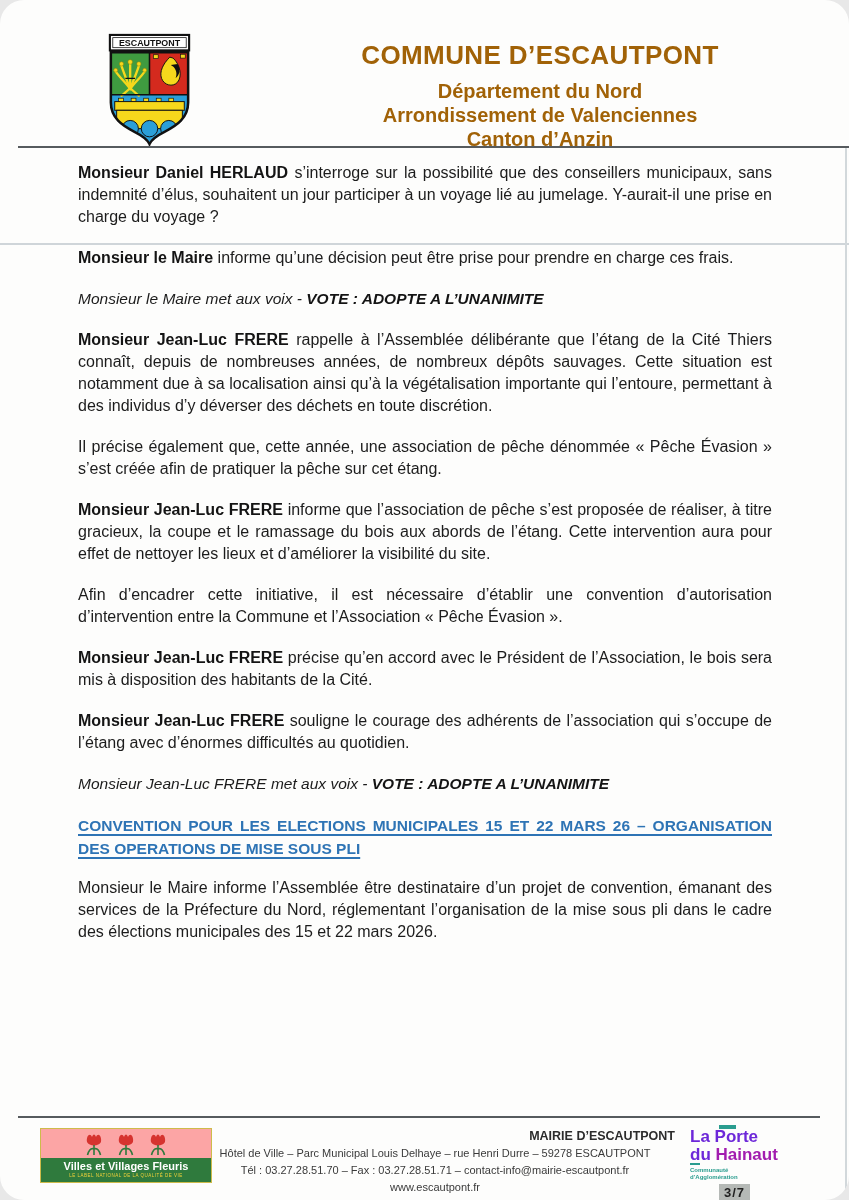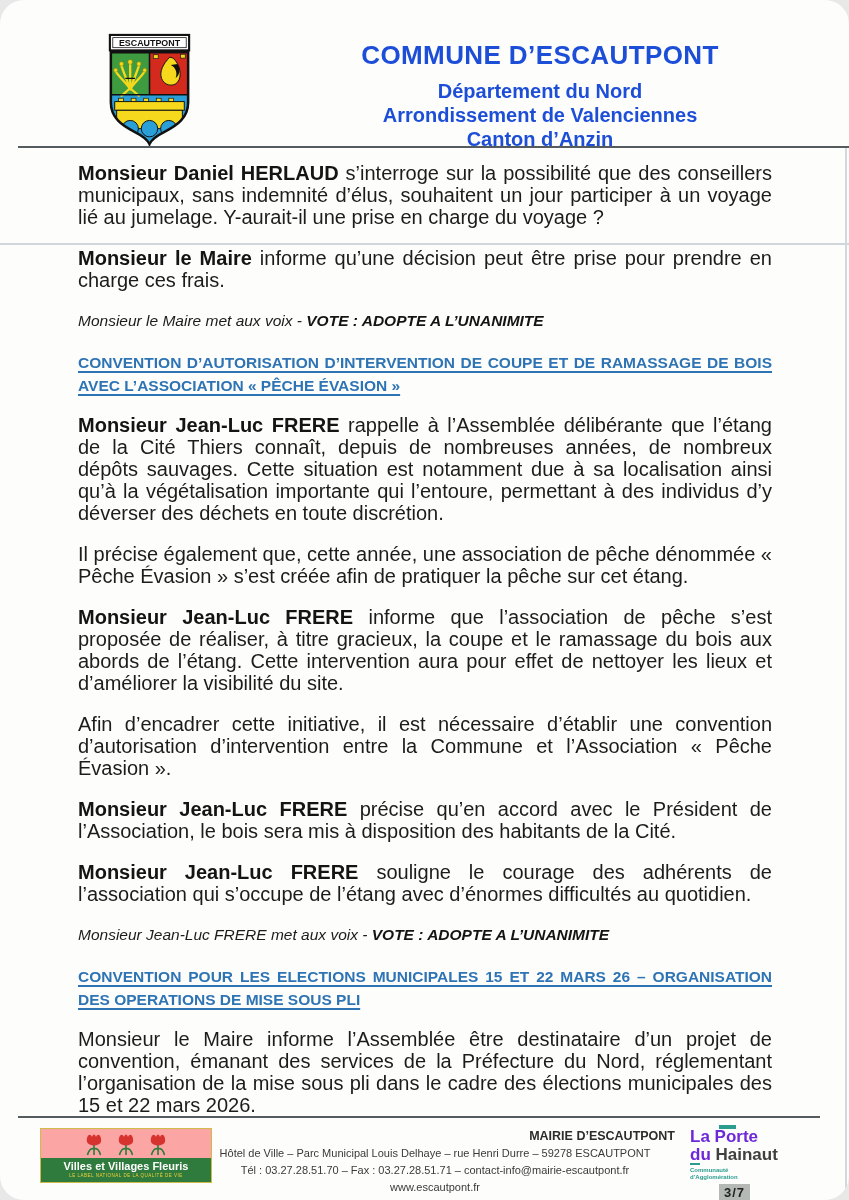--- a/index.html
+++ b/index.html
@@ -4,49 +4,49 @@
 <style>
   * { margin:0; padding:0; box-sizing:border-box; }
   html,body { background:#e8e8e8; }
   .page {
     position:relative; width:849px; height:1200px; margin:0 auto;
     background:#fdfdfc; overflow:hidden;
     font-family:"Liberation Sans", sans-serif; color:#1c1c1c;border-radius:24px;
   }
   
   .crest { position:absolute; left:100px; top:33px; width:99px; height:114px; }
-  .title-block { position:absolute; left:290px; top:40px; width:500px; text-align:center; color:#1d4ed8; }
+  .title-block { position:absolute; left:290px; top:40px; width:500px; text-align:center; color:#a16207; }
   .title-block .main { font-size:26px; font-weight:bold; letter-spacing:0.4px; margin-bottom:8px; }
   .title-block .sub  { font-size:20px; font-weight:bold; line-height:24px; }
   .header-rule { position:absolute; left:18px; top:146px; width:831px; height:2px; background:#565b5e; }
   .faint-rule  { position:absolute; left:0;  top:243px; width:849px; height:1.5px; background:#cfd5d9; }
   .edge-line   { position:absolute; left:845px; top:148px; width:1.5px; height:1052px; background:#d2d8db; }
   
   .content { position:absolute; left:78px; top:162px; width:694px; }
-  .para { font-size:20px; line-height:22px; text-align:justify; margin-bottom:19px; }
+  .para { font-size:16px; line-height:22px; text-align:justify; margin-bottom:19px; }
   .para b, .vote b { font-weight:bold; color:#141414; }
   .vote { font-size:15.5px; line-height:22px; margin-bottom:19px;font-style:italic; }
   .doc-heading {
     font-size:15.5px; line-height:23px; font-weight:bold; text-align:justify;
     color:#2e74b5; text-decoration:underline; text-decoration-thickness:1.5px;
     text-underline-offset:3px; margin-bottom:17px;
   }
   
   .footer-rule { position:absolute; left:18px; top:1116px; width:802px; height:2px; background:#565b5e; }
   .fleuris { position:absolute; left:40px; top:1128px; width:172px; height:55px; background:#fca5a5; border:1px solid #cdbb4a; }
   .fleuris .flowers { display:block; margin:2px auto 0; }
   .fleuris .band { position:absolute; left:0; bottom:0; width:100%; height:24px; background:#2f7a3d; text-align:center; padding-top:3px; }
   .fleuris .band .lbl { color:#ffffff; font-size:11px; font-weight:bold; line-height:11px; display:block; }
   .fleuris .band .slogan { color:#f2d23a; font-size:4.5px; letter-spacing:0.5px; line-height:7px; display:block; }
   .mairie { position:absolute; left:195px; top:1128px; width:480px; text-align:center; color:#3a3a3a; }
   .mairie .t  { font-size:12.5px; font-weight:bold; color:#2c2c2c; line-height:17px;text-align:right; }
   .mairie .l  { font-size:11px; line-height:17px; }
   .porte { position:absolute; left:690px; top:1128px; width:130px; font-weight:bold; font-size:17px; line-height:18px; }
   .porte .orange { color:#6d28d9; }
-  .porte .teal   { color:#404040; }
+  .porte .teal   { color:#a21caf; }
   .porte .macron  { position:absolute; top:-3px; left:29px; width:17px; height:3.5px; background:#2a9d8f; }
   .porte .sub { position:relative; margin-top:3px; font-size:6px; line-height:7px; font-weight:bold; color:#2a9d8f; }
   .porte .sub-dash { position:absolute; top:-4px; left:0; width:10px; height:2px; background:#2a9d8f; }
   .page-num { position:absolute; left:719px; top:1184px; background:#b5b9b6; color:#222;
               font-size:13px; font-weight:bold; padding:1px 5px 3px; letter-spacing:1px; }
 </style>
 </head>
 <body>
 
 <div class="page">
@@ -121,21 +121,20 @@
   <div class="edge-line"></div>
 
   <div class="content">
 
     <p class="para"><b>Monsieur Daniel HERLAUD</b><span> s’interroge sur la possibilité que des conseillers municipaux, sans indemnité d’élus, souhaitent un jour participer à un voyage lié au jumelage. Y-aurait-il une prise en charge du voyage ?</span></p>
 
     <p class="para"><b>Monsieur le Maire</b><span> informe qu’une décision peut être prise pour prendre en charge ces frais.</span></p>
 
     <p class="vote"><span>Monsieur le Maire met aux voix - </span><b>VOTE : ADOPTE A L’UNANIMITE</b></p>
 
-    <p class="doc-heading">CONVENTION D’AUTORISATION D’INTERVENTION DE COUPE ET DE RAMASSAGE DE BOIS AVEC L’ASSOCIATION « PÊCHE ÉVASION »</p>
 
     <p class="para"><b>Monsieur Jean-Luc FRERE</b><span> rappelle à l’Assemblée délibérante que l’étang de la Cité Thiers connaît, depuis de nombreuses années, de nombreux dépôts sauvages. Cette situation est notamment due à sa localisation ainsi qu’à la végétalisation importante qui l’entoure, permettant à des individus d’y déverser des déchets en toute discrétion.</span></p>
 
 
     <p class="para">Il précise également que, cette année, une association de pêche dénommée « Pêche Évasion » s’est créée afin de pratiquer la pêche sur cet étang.</p>
 
     <p class="para"><b>Monsieur Jean-Luc FRERE</b><span> informe que l’association de pêche s’est proposée de réaliser, à titre gracieux, la coupe et le ramassage du bois aux abords de l’étang. Cette intervention aura pour effet de nettoyer les lieux et d’améliorer la visibilité du site.</span></p>
 
     <p class="para">Afin d’encadrer cette initiative, il est nécessaire d’établir une convention d’autorisation d’intervention entre la Commune et l’Association « Pêche Évasion ».</p>
 

